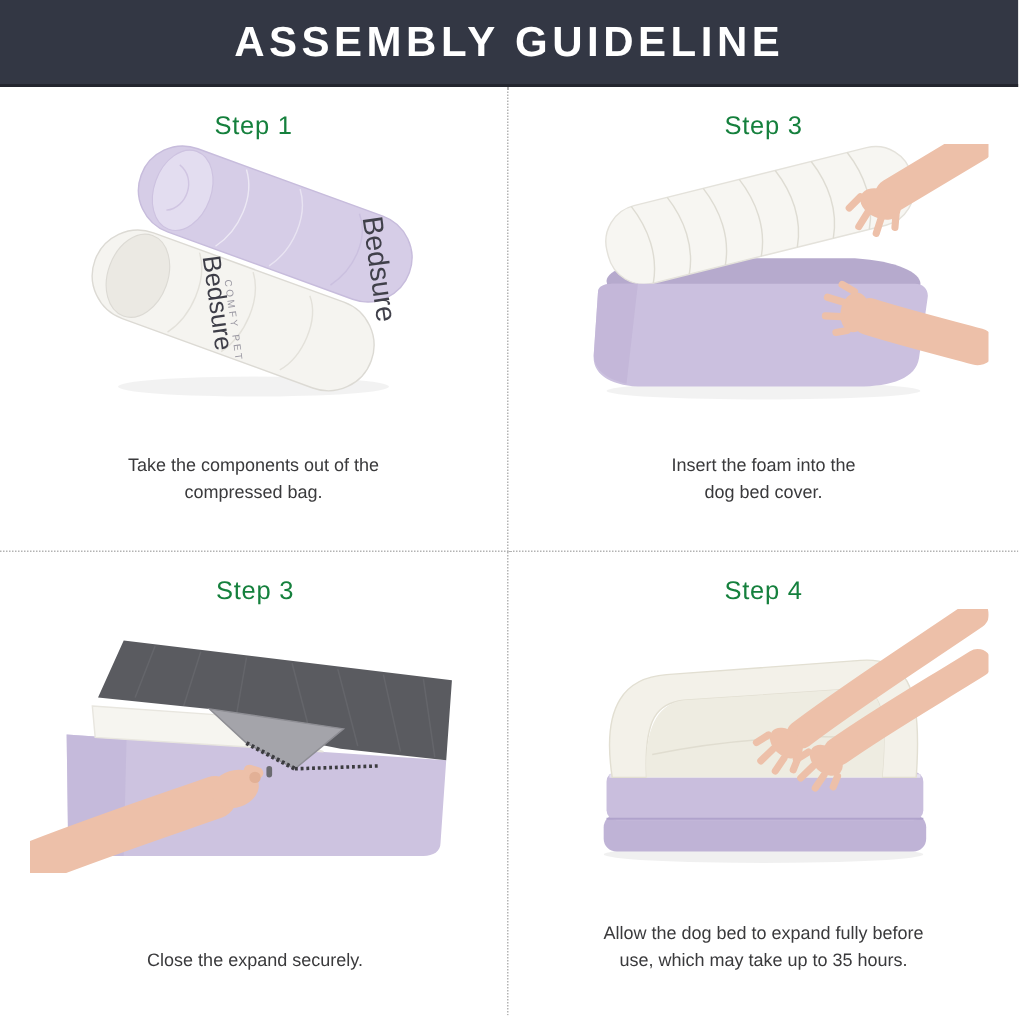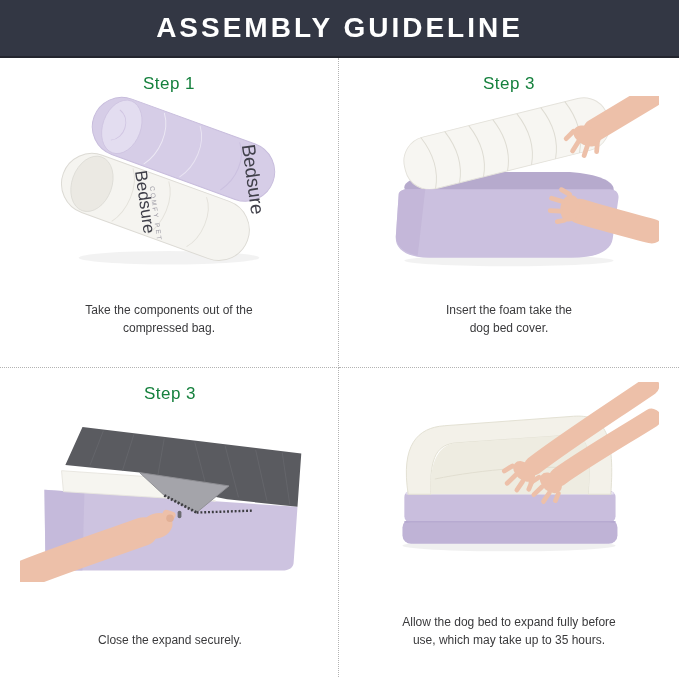--- a/index.html
+++ b/index.html
@@ -119,21 +119,21 @@
             <g transform="translate(214,118) rotate(100)">
               <ellipse rx="14" ry="10" fill="#edc0a9"></ellipse>
               <rect x="-15" y="5" width="5" height="15" rx="2.5" fill="#edc0a9" transform="rotate(20)"></rect>
               <rect x="-7" y="7" width="5" height="17" rx="2.5" fill="#edc0a9" transform="rotate(7)"></rect>
               <rect x="1" y="7" width="5" height="16" rx="2.5" fill="#edc0a9" transform="rotate(-7)"></rect>
               <rect x="9" y="5" width="5" height="13" rx="2.5" fill="#edc0a9" transform="rotate(-20)"></rect>
             </g>
           </g>
         </svg>
       </div>
-      <div class="caption">Insert the foam take the
+      <div class="caption">Insert the foam into the
 dog bed cover.</div>
     </div>
 
     <div class="cell cell-bl">
       <div class="step-title">Step 3</div>
       <div class="illustration">
         <svg width="300" height="176" viewBox="0 0 300 185">
 
           <path d="M18,88 L284,106 L280,164 C280,170 275,173 268,173 L32,173 C24,173 19,168 19,161 Z" fill="#cdc3e0"></path>
           <path d="M18,88 L60,91 L58,173 L32,173 C24,173 19,168 19,161 Z" fill="#c2b6d8" opacity="0.7"></path>
@@ -163,20 +163,21 @@
             <rect x="142" y="110" width="14" height="8" rx="4" fill="#edc0a9" transform="rotate(18 149 114)"></rect>
             <circle cx="150" cy="118" r="4" fill="#e2b096"></circle>
             <rect x="158" y="110" width="4" height="8" rx="2" fill="#6b6b70"></rect>
           </g>
         </svg>
       </div>
       <div class="caption">Close the expand securely.</div>
     </div>
 
     <div class="cell">
+      <div class="step-title">Step 4</div>
       <div class="illustration">
         <svg width="300" height="176" viewBox="0 0 300 185">
           <ellipse cx="150" cy="172" rx="112" ry="6" fill="#000000" opacity="0.06"></ellipse>
 
           <rect x="38" y="144" width="226" height="26" rx="9" fill="#bfb3d6"></rect>
           <rect x="40" y="114" width="222" height="34" rx="7" fill="#c9bedd"></rect>
           <path d="M42,117 L260,117" stroke="#e6e1f0" stroke-width="2.5"></path>
           <path d="M40,147 L262,147" stroke="#b0a3cc" stroke-width="1.5"></path>
 
           <path d="M44,118 C36,66 54,48 82,46 L218,36 C248,34 262,50 257,118 L233,118 C238,66 230,54 212,56 L94,64 C76,66 66,76 68,118 Z" fill="#f3f1e9" stroke="#e2dfd2" stroke-width="1"></path>

